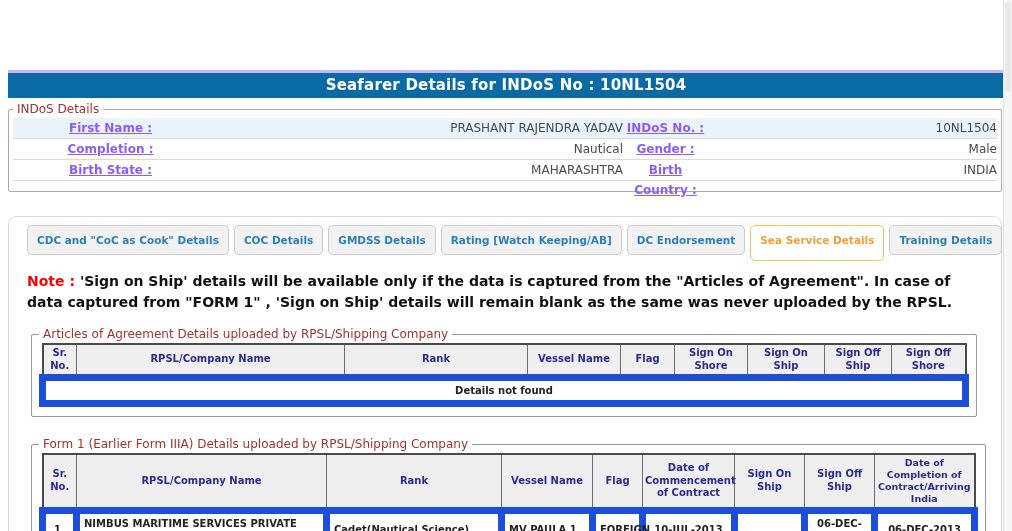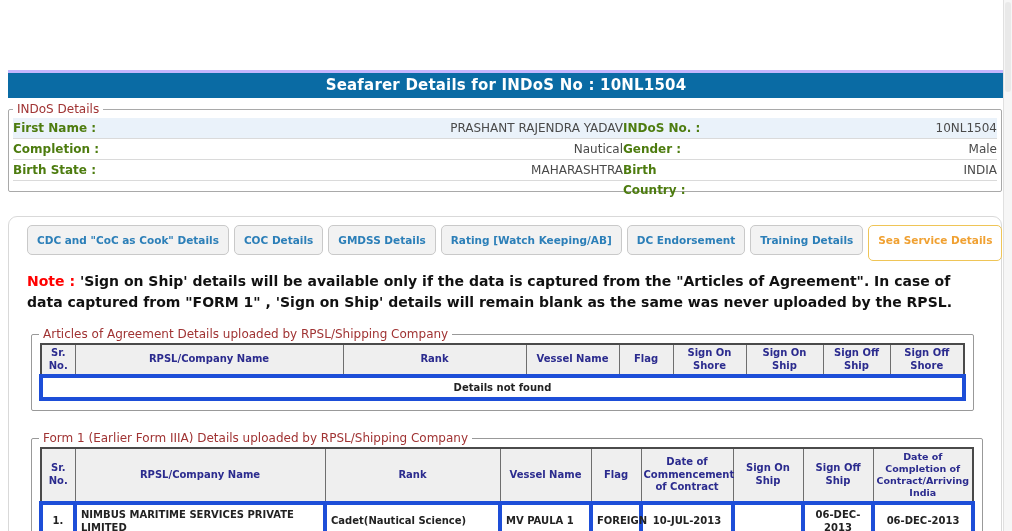--- a/index.html
+++ b/index.html
@@ -10,39 +10,39 @@
   .titlebar{margin:70px 8px 0 8px;height:25px;background:#0a6ba4;border-top:3px solid #c4b5fd;
     color:#fff;font-weight:bold;font-size:15px;text-align:center;line-height:25px;letter-spacing:.2px;}
 
   fieldset{border:1px solid #a9a9a9;border-radius:2px;}
   fieldset legend{color:#a03333;font-weight:normal;font-size:12px;padding:0 4px;}
 
   .indos-fs{margin:4px 10px 0 8px;padding:2px 4px 10px 4px;}
   .indos-row{display:grid;grid-template-columns:195px 415px 85px 1fr;height:20px;line-height:20px;
     font-size:12px;border-bottom:1px solid #dadada;}
   .indos-row.alt{background:#eaf2fa;}
-  .indos-row .lbl{font-weight:bold;color:#4d7c0f;text-align:left;}
+  .indos-row .lbl{font-weight:bold;color:#8b5cf6;text-align:center;text-decoration:underline;}
   .indos-row .val{color:#4a4a4a;padding-left:8px;text-align:right;margin-left:20px;}
 
   .panel{margin:24px 10px 0 8px;border:1px solid #d9d9d9;border-radius:9px;background:#fff;
     padding:6px 10px 18px 10px;min-height:270px;box-sizing:border-box;}
 
   .tabs{display:flex;align-items:flex-start;gap:5px;padding:2px 0 0 8px;}
   .tab{white-space:nowrap;background:#f2f2f2;border:1px solid #c9c9c9;border-radius:5px;
     color:#2c7fb8;font-weight:bold;font-size:10.5px;padding:8px 9px;cursor:pointer;}
   .tab.active{background:#fff;border-color:#efc557;color:#f0a132;padding-bottom:14px;margin-bottom:-7px;}
 
   .note{margin:16px 4px 0 8px;font-size:14px;font-weight:bold;color:#111;line-height:1.5;}
   .note .note-prefix{color:#f00;}
 
   .tbl-fs{margin:14px 22px 0 12px;padding:2px 7px 9px 7px;border:1px solid #999;}
   table.grid{border-collapse:collapse;table-layout:fixed;border:2px solid #4a4a4a;width:100%;}
   table.grid th{background:#efefef;color:#2b2b8e;font-weight:bold;font-size:10px;
     border:1px solid #6e6e6e;padding:2px 2px;text-align:center;line-height:1.25;}
-  table.grid td{border:4px solid #1d4ed8;font-size:10px;font-weight:bold;color:#222;
+  table.grid td{border:7px solid #1d4ed8;font-size:10px;font-weight:bold;color:#222;
     padding:3px 4px;line-height:1.3;}
   td.notfound{color:#e00000;font-size:12px;text-align:center;padding:2px;}
   td.c{text-align:center;} td.l{text-align:left;}
   .fs-articles th{font-size:10.5px;}
   .small-th{font-size:9.5px !important;}
 </style>
 </head>
 <body>
 
 <div class="scrollbar">
@@ -74,22 +74,22 @@
   </div>
 </fieldset>
 
 <div class="panel">
   <div class="tabs">
     <div class="tab">CDC and "CoC as Cook" Details</div>
     <div class="tab">COC Details</div>
     <div class="tab">GMDSS Details</div>
     <div class="tab">Rating [Watch Keeping/AB]</div>
     <div class="tab">DC Endorsement</div>
+    <div class="tab active">Sea Service Details</div>
     <div class="tab">Training Details</div>
-    <div class="tab active">Sea Service Details</div>
   </div>
 
   <div class="note">
     <span class="note-prefix">Note :</span>
     <span>'Sign on Ship' details will be available only if the data is captured from the "Articles of Agreement". In case of data captured from "FORM 1" , 'Sign on Ship' details will remain blank as the same was never uploaded by the RPSL.</span>
   </div>
 
   <fieldset class="tbl-fs fs-articles">
     <legend>Articles of Agreement Details uploaded by RPSL/Shipping Company</legend>
     <table class="grid">

